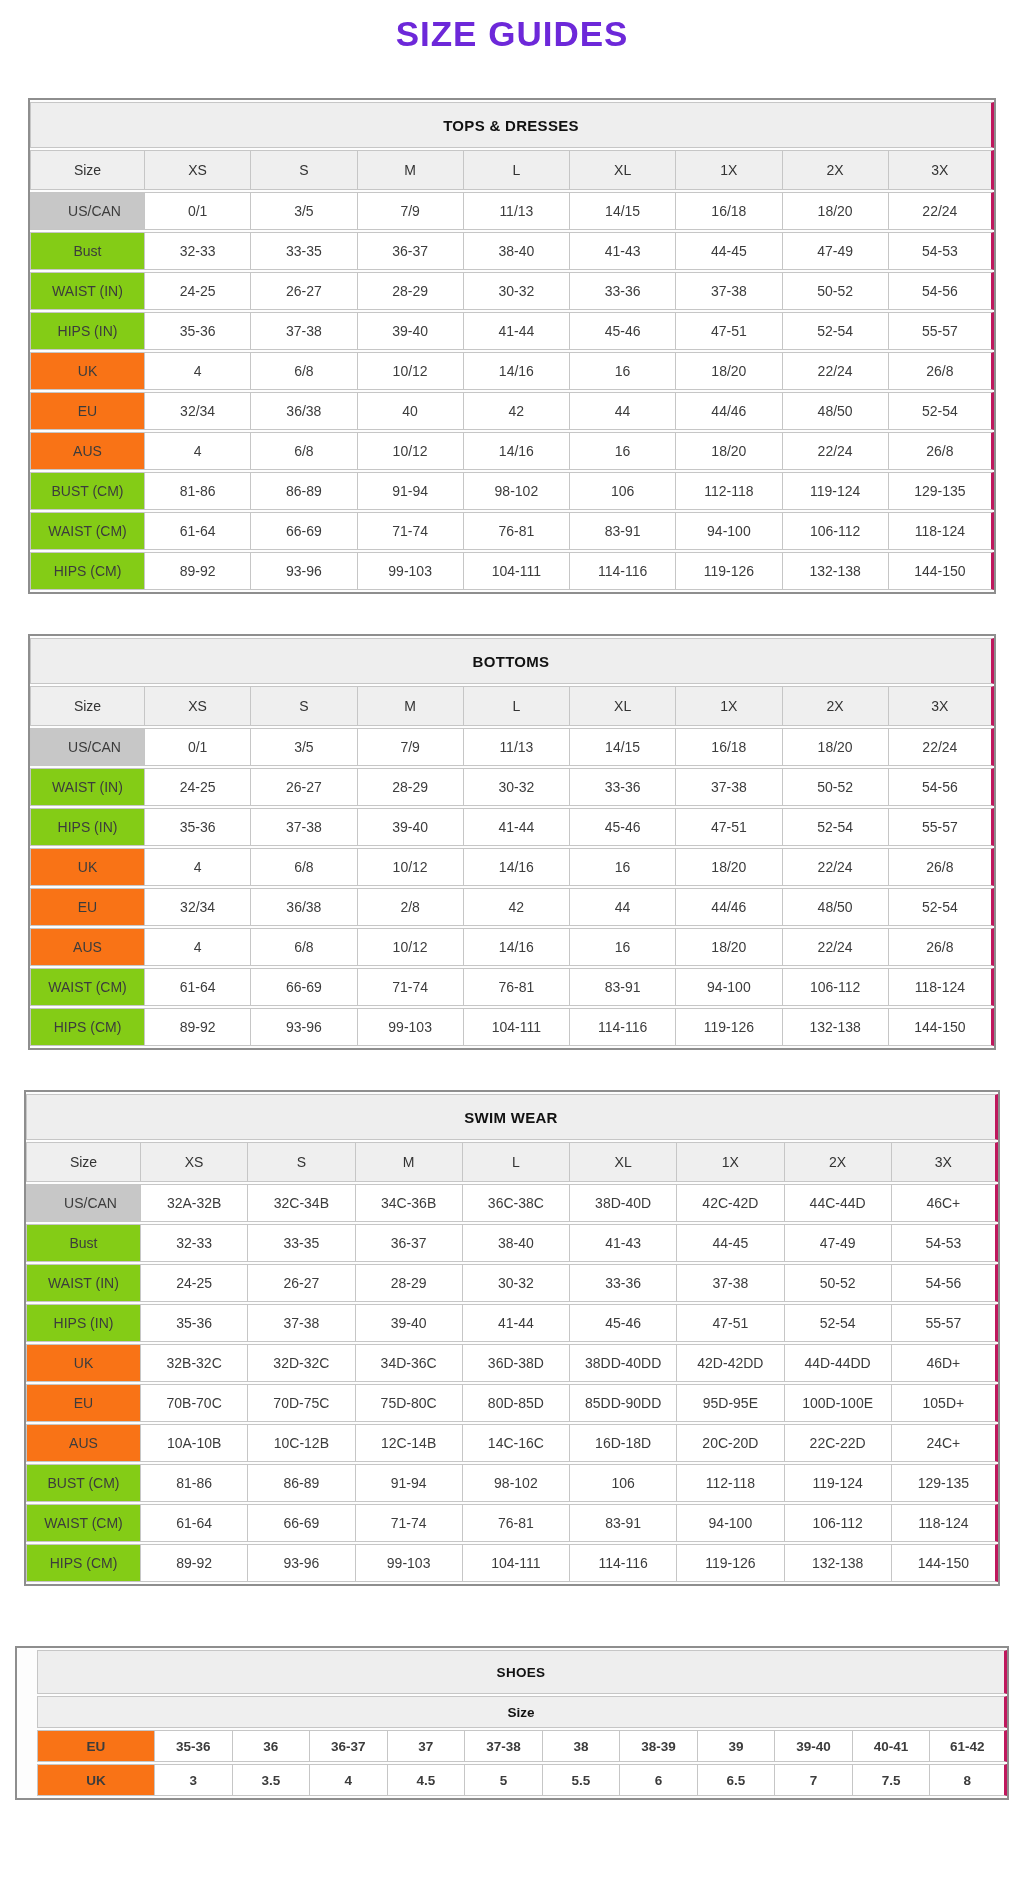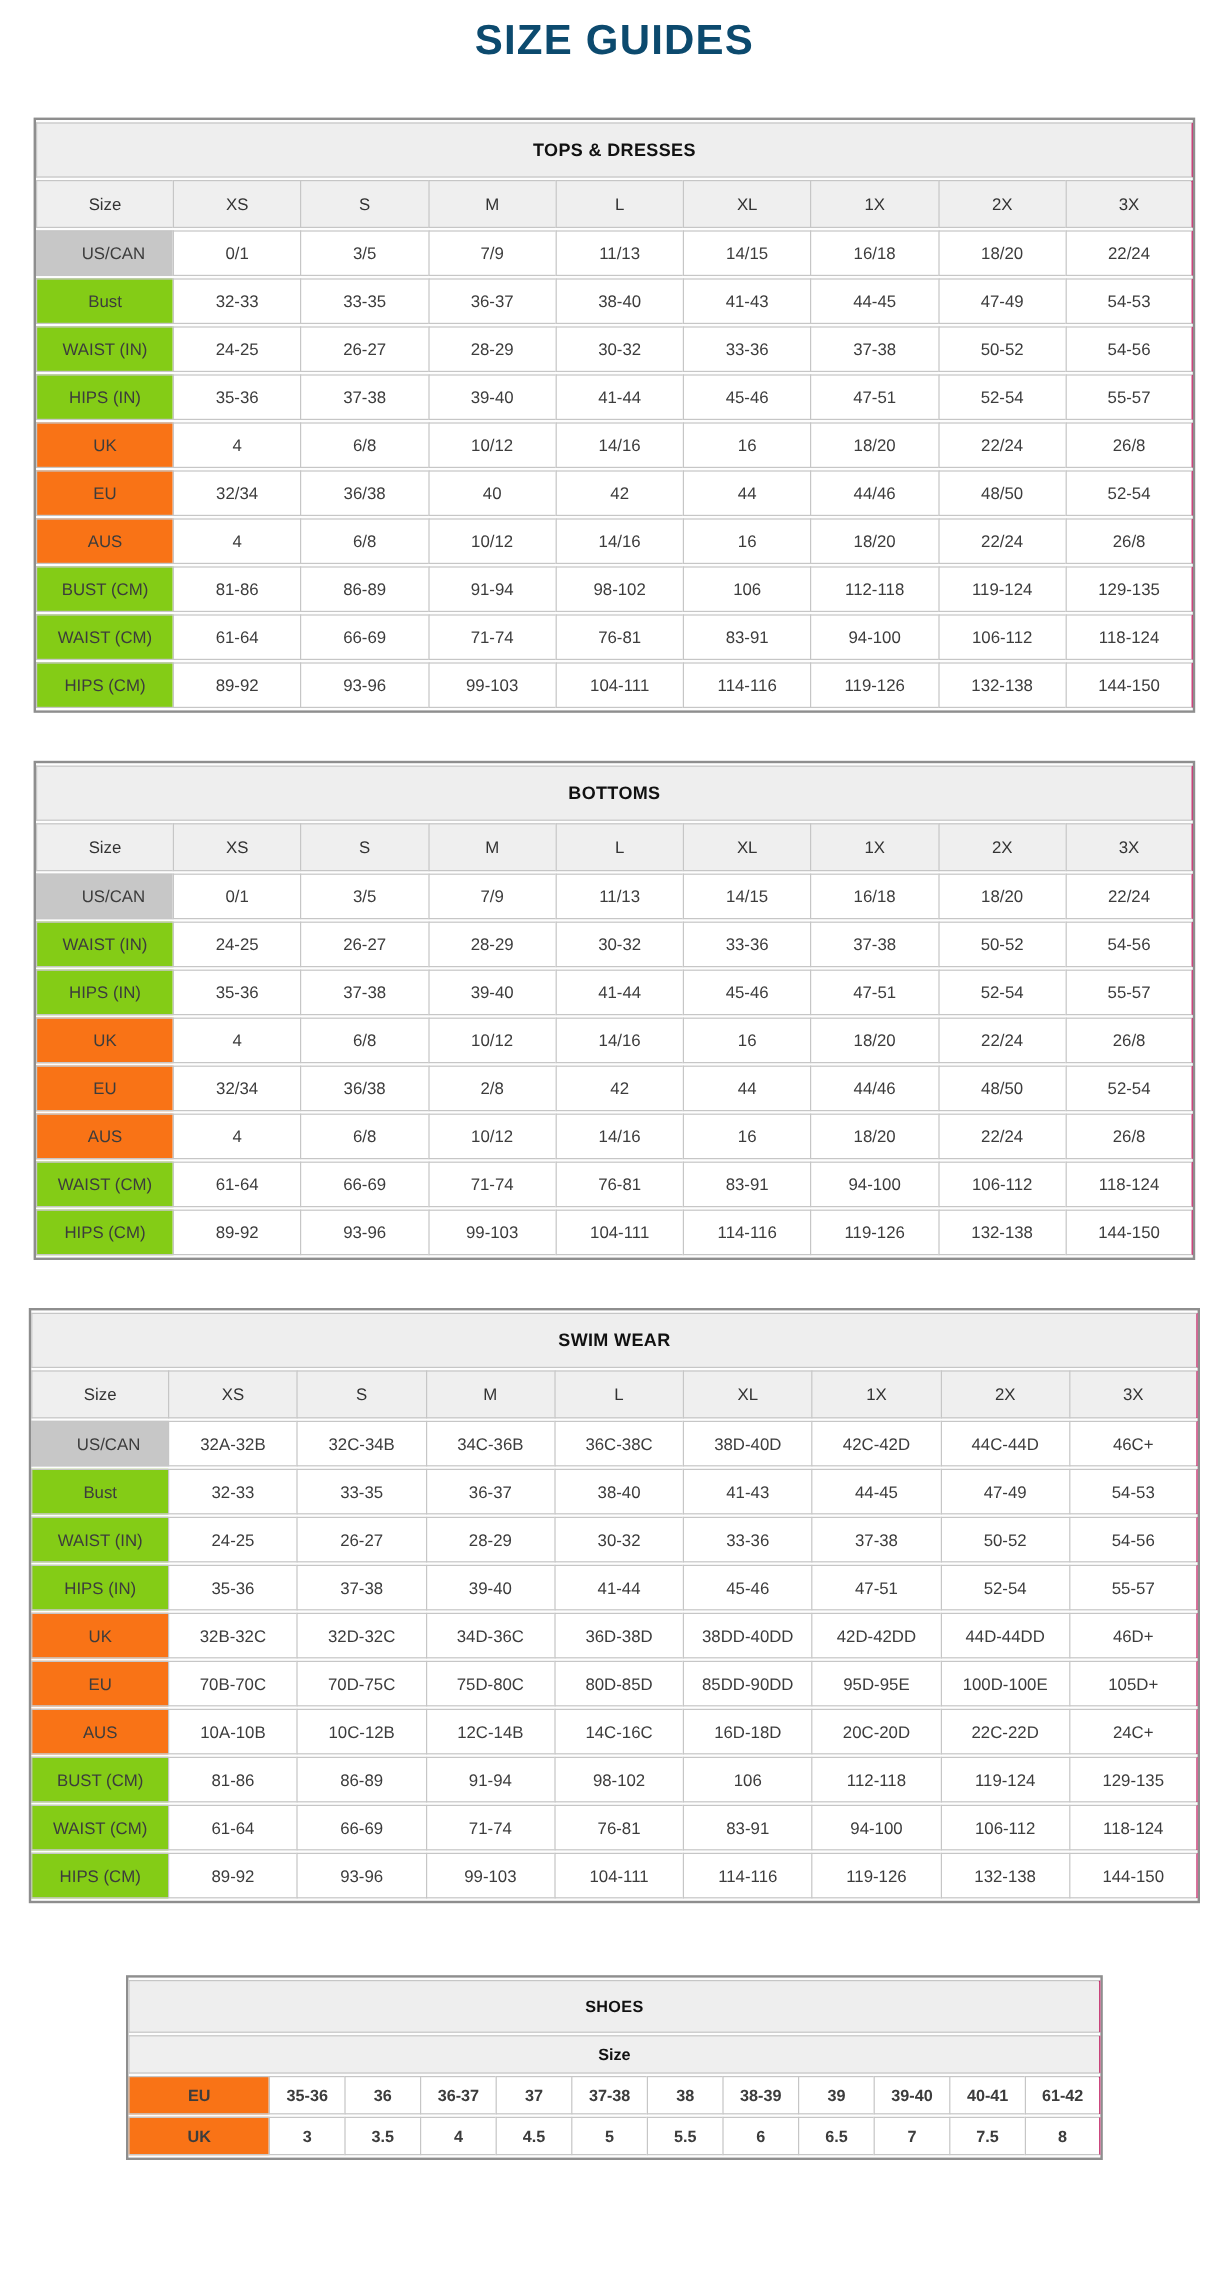--- a/index.html
+++ b/index.html
@@ -8,51 +8,51 @@
     background: #ffffff;
     width: 1024px;
     font-family: "Liberation Sans", sans-serif;
   }
   .page { width: 1024px; padding-bottom: 50px; }
 
   h1.page-title {
     text-align: center;
     font-size: 35px;
     font-weight: bold;
-    color: #0c4a6e;
+    color: #6d28d9;
     letter-spacing: 1px;
     margin: 14px 0 44px 0;
   }
 
   #tables-container table {
     border-collapse: separate;
     border-spacing: 0 2px;
     border: 2px solid #8e8e8e;
     background: #fdfdfd;
     table-layout: fixed;
   }
   #tables-container table:nth-child(1),
   #tables-container table:nth-child(2) { width: 968px; margin: 0 auto 40px auto; }
   #tables-container table:nth-child(3) { width: 976px; margin: 0 auto 60px auto; }
-  #tables-container table:nth-child(4) { width: 814px; margin: 0 auto 12px auto; }
+  #tables-container table:nth-child(4) { width: 994px; margin: 0 auto 12px auto; padding-left: 20px; }
 
   td {
     text-align: center;
     vertical-align: middle;
     font-size: 14px;
     color: #3c3c3c;
     padding: 0 2px;
     height: 38px;
     background: #ffffff;
     border: 1px solid #c6c6c6;
     border-right: none;
     overflow: hidden;
     box-sizing: border-box;
   }
-  td:last-child { border-right: 1px solid #be185d; }
+  td:last-child { border-right: 3px solid #be185d; }
 
   td.section-title {
     background: #eeeeee;
     font-weight: bold;
     font-size: 15px;
     color: #111;
     height: 46px;
     letter-spacing: 0.3px;
   }
   td.col-header { background: #efefef; color: #333; height: 40px; }

